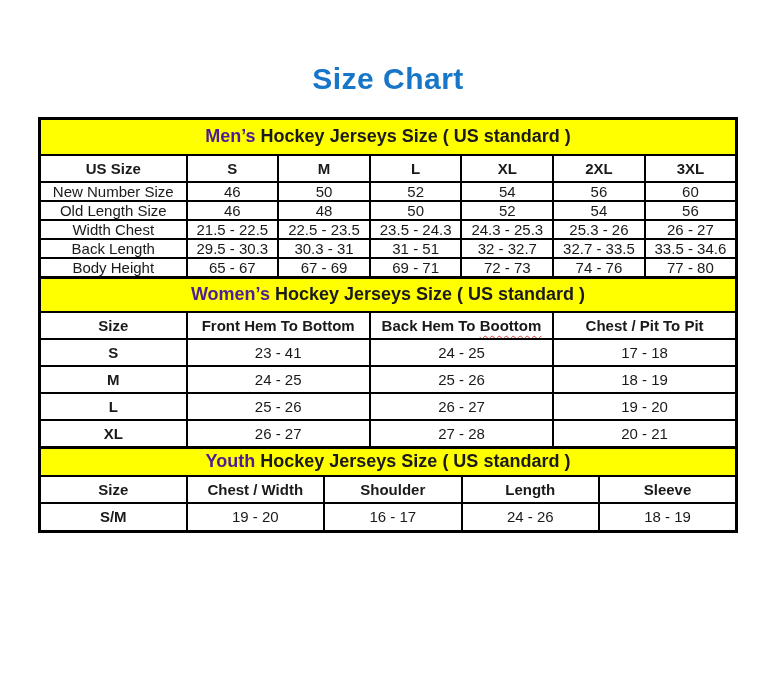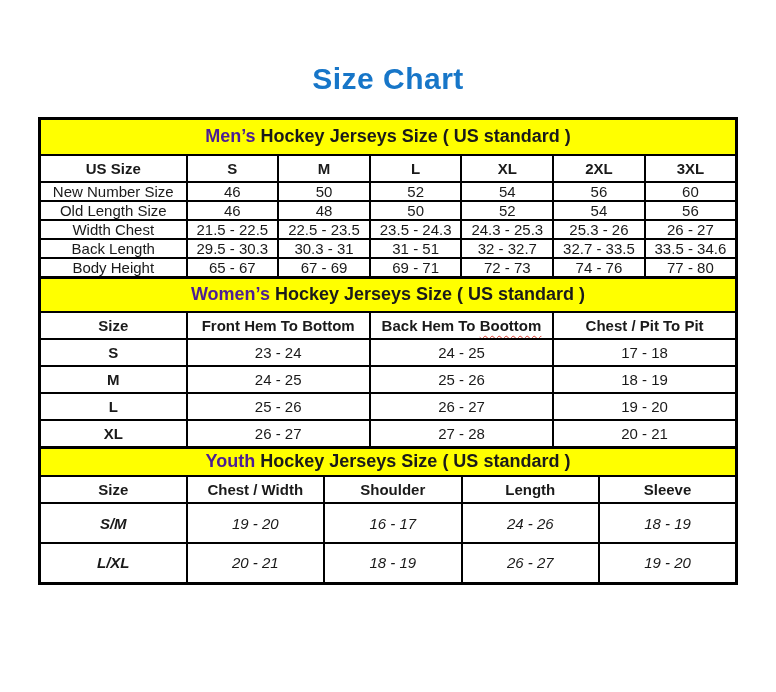--- a/index.html
+++ b/index.html
@@ -56,21 +56,21 @@
   }
   
   .mens td.band { height: 36px; }
   .mens td.head { height: 27px; }
   .mens td.data { height: 17px; }
   .womens td.band { height: 35px; }
   .womens td.head { height: 27px; }
   .womens td.data { height: 27px; }
   .youth td.band { height: 29px; }
   .youth td.head { height: 27px; }
-  .youth td.data { height: 40px; font-style: italic; }
+  .youth td.data { height: 28px; }
 </style>
 </head>
 <body>
 
 <div class="page-title">Size Chart</div>
 
 <div class="tables">
 
   <table class="mens">
     <colgroup>
@@ -155,21 +155,21 @@
         <td class="band" colspan="4"><span class="band-accent">Women’s</span><span> Hockey Jerseys Size ( US standard )</span></td>
       </tr>
       <tr>
         <td class="head">Size</td>
         <td class="head">Front Hem To Bottom</td>
         <td class="head"><span>Back Hem To </span><span class="misspelled">Boottom</span></td>
         <td class="head">Chest / Pit To Pit</td>
       </tr>
       <tr>
         <td class="data bold-label">S</td>
-        <td class="data">23 - 24</td>
+        <td class="data">23 - 41</td>
         <td class="data">24 - 25</td>
         <td class="data">17 - 18</td>
       </tr>
       <tr>
         <td class="data bold-label">M</td>
         <td class="data">24 - 25</td>
         <td class="data">25 - 26</td>
         <td class="data">18 - 19</td>
       </tr>
       <tr>
@@ -206,23 +206,16 @@
         <td class="head">Length</td>
         <td class="head">Sleeve</td>
       </tr>
       <tr>
         <td class="data bold-label">S/M</td>
         <td class="data">19 - 20</td>
         <td class="data">16 - 17</td>
         <td class="data">24 - 26</td>
         <td class="data">18 - 19</td>
       </tr>
-      <tr>
-        <td class="data bold-label">L/XL</td>
-        <td class="data">20 - 21</td>
-        <td class="data">18 - 19</td>
-        <td class="data">26 - 27</td>
-        <td class="data">19 - 20</td>
-      </tr>
     </tbody>
   </table>
 
 </div>
 
 </body></html>

